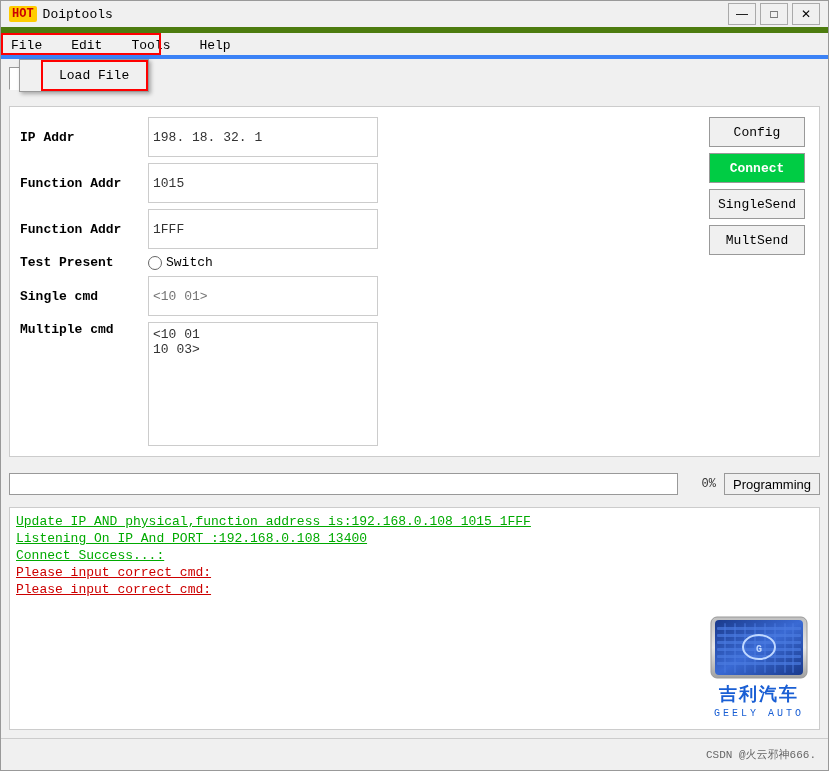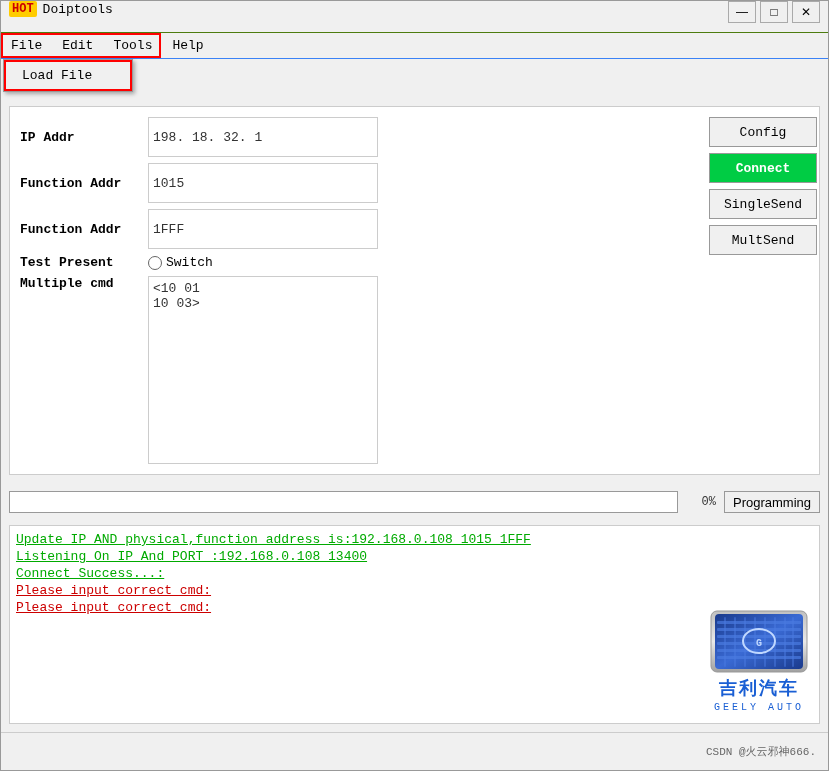--- a/index.html
+++ b/index.html
@@ -16,23 +16,23 @@
       height: 771px;
       background: #f0f0f0;
       border: 1px solid #999;
       display: flex;
       flex-direction: column;
     }
     .title-bar {
       background: #f0f0f0;
       height: 32px;
       display: flex;
-      align-items: flex-start;
+      align-items: center;
       padding: 0 8px;
-      border-bottom: 1px solid #4d7c0f;
+      border-bottom: 6px solid #4d7c0f;
       justify-content: space-between;
     }
     .title-bar-left {
       display: flex;
       align-items: center;
       gap: 6px;
     }
     .title-icon {
       color: #c00;
       font-weight: bold;
@@ -60,50 +60,52 @@
       align-items: center;
       justify-content: center;
     }
     .title-btn.close { color: #000; }
 
     
     .menu-bar {
       background: #f0f0f0;
       height: 26px;
       display: flex;
-      align-items: center;
-      border-bottom: 1px solid #3b82f6;
+      align-items: flex-end;
+      border-bottom: 4px solid #3b82f6;
       position: relative;
+      gap: 9px;
     }
     .menu-bar-highlight {
       position: absolute;
       left: 0;
       top: 0;
       width: 160px;
       height: 100%;
       border: 2px solid #ff0000;
       pointer-events: none;
     }
     .menu-item {
       padding: 2px 10px;
       cursor: pointer;
       font-size: 13px;
       color: #000;
     }
 
     
     .dropdown-overlay {
       position: absolute;
-      left: 2px;
+      left: 18px;
       top: 26px;
       background: #f0f0f0;
       border: 1px solid #999;
       box-shadow: 2px 2px 4px rgba(0,0,0,0.3);
       z-index: 100;
       min-width: 130px;
+      padding-left: 21px;
     }
     .dropdown-item {
       padding: 6px 16px;
       cursor: pointer;
       font-size: 13px;
       color: #000;
       border: 2px solid #ff0000;
     }
 
     
@@ -178,38 +180,38 @@
     }
     .radio-circle {
       width: 14px;
       height: 14px;
       border-radius: 50%;
       border: 1px solid #666;
       background: #fff;
     }
     .multiple-textarea {
       width: 230px;
-      height: 188px;
+      height: 124px;
       border: 1px solid #ccc;
       padding: 4px;
       font-family: 'Courier New', Courier, monospace;
       font-size: 13px;
       color: #333;
       resize: none;
     }
 
     
     .right-buttons {
       display: flex;
       flex-direction: column;
       gap: 6px;
       width: 100px;
     }
     .action-btn {
-      width: 108px;
+      width: 96px;
       height: 30px;
       border: 1px solid #999;
       background: #f0f0f0;
       cursor: pointer;
       font-size: 13px;
       font-family: 'Courier New', Courier, monospace;
     }
     .action-btn.connect {
       background: #00cc44;
       color: #fff;
@@ -286,21 +288,21 @@
       letter-spacing: 2px;
     }
     .geely-sub {
       font-size: 10px;
       color: #1a5fd4;
       letter-spacing: 3px;
     }
 
     
     .status-bar {
-      height: 38px;
+      height: 32px;
       background: #f0f0f0;
       border-top: 1px solid #ccc;
       display: flex;
       align-items: center;
       justify-content: flex-end;
       padding-right: 12px;
       font-size: 11px;
       color: #666;
     }
   </style>
@@ -358,20 +360,24 @@
         </div>
 
         <div class="form-row">
           <span class="form-label">Test Present</span>
           <div class="radio-container">
             <div class="radio-circle"></div>
             <span>Switch</span>
           </div>
         </div>
 
+        <div class="form-row">
+          <span class="form-label">Single cmd</span>
+          <input class="form-input" type="text" placeholder="&lt;10 01&gt;" style="">
+        </div>
 
         <div class="form-row" style="align-items: flex-start;">
           <span class="form-label">Multiple cmd</span>
           <textarea class="multiple-textarea" style="">&lt;10 01
 10 03&gt;</textarea>
         </div>
       </div>
 
       <div class="right-buttons">
         <button class="action-btn">Config</button>

